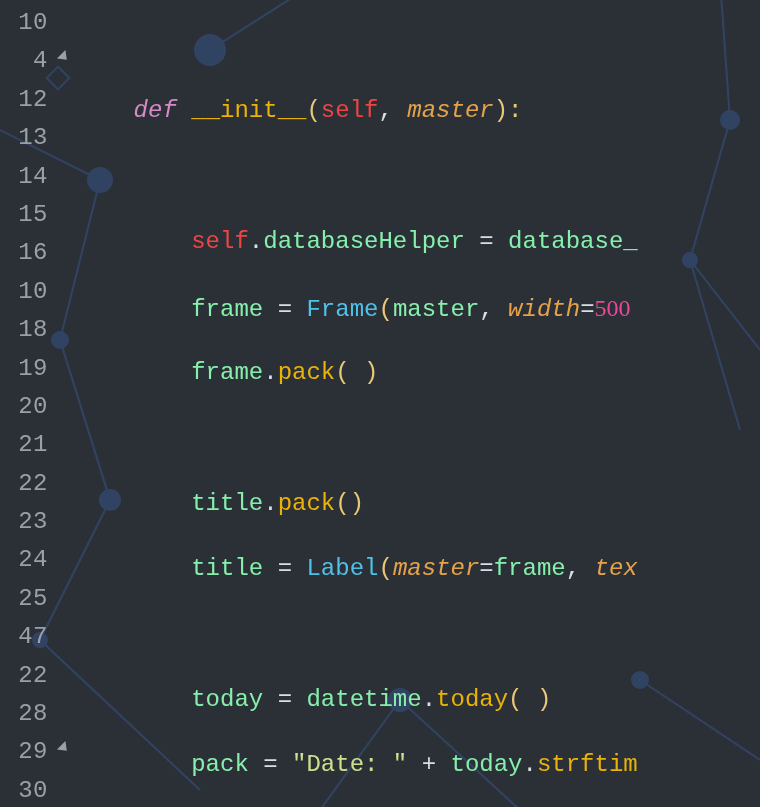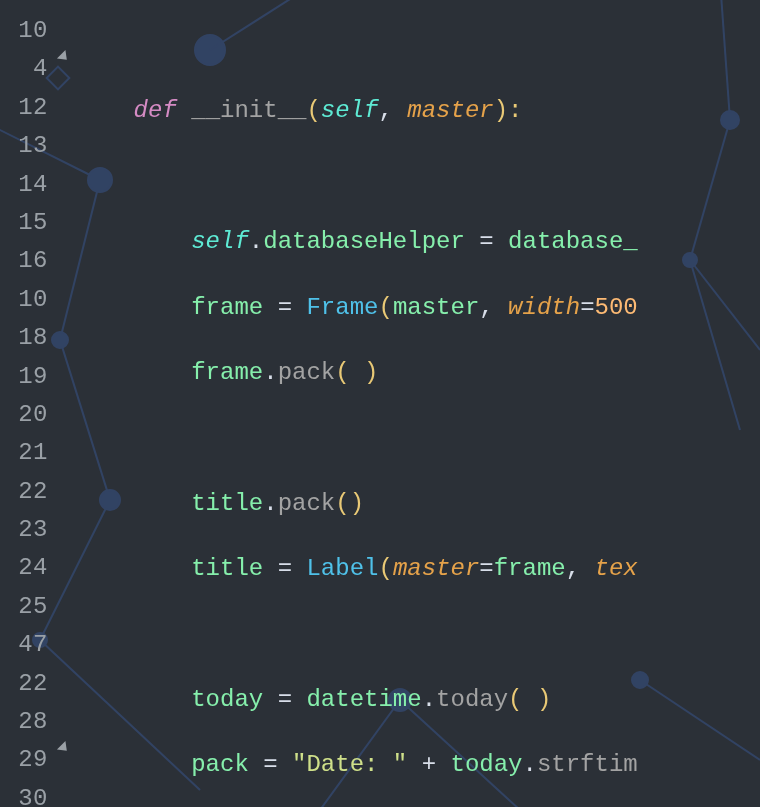--- a/index.html
+++ b/index.html
@@ -21,21 +21,21 @@
   }
   .editor {
     position: relative;
     z-index: 1;
     display: flex;
     width: 100%;
     height: 100%;
   }
   .gutter {
     flex: 0 0 58px;
-    padding-top: 12px;
+    padding-top: 4px;
     text-align: right;
     color: #9aa0a6;
     user-select: none;
   }
   .gutter .ln {
     height: 38.4px;
     line-height: 38.4px;
     padding-right: 10px;
     letter-spacing: 0.5px;
   }
@@ -57,26 +57,26 @@
     white-space: pre;
     color: #d8dee9;
     overflow: hidden;
   }
   .line {
     height: 38.4px;
     line-height: 38.4px;
   }
   
   .kw    { color: #d58bc4; font-style: italic; }      
-  .fn    { color: #a3a3a3; }                            
+  .fn    { color: #eab308; }                            
   .cls   { color: #4fc1e9; }                            
-  .self  { color: #5eead4; font-style: italic; }       
+  .self  { color: #ef4444; }       
   .param { color: #e5a24a; font-style: italic; }       
   .prop  { color: #86efac; }                            
-  .num   { color: #fdba74; }                            
+  .num   { color: #ec4899; font-family: Liberation Serif, serif; }                            
   .str   { color: #cfe08a; }                            
   .op    { color: #d8dee9; }                            
   .punc  { color: #e9c976; }                            
 </style>
 </head>
 <body>
 
 <svg class="bg-deco" viewBox="0 0 760 807">
   <g stroke="#3a5a9a" stroke-width="2" fill="#3a5a9a">
     <line x1="-20" y1="120" x2="100" y2="180"></line>

